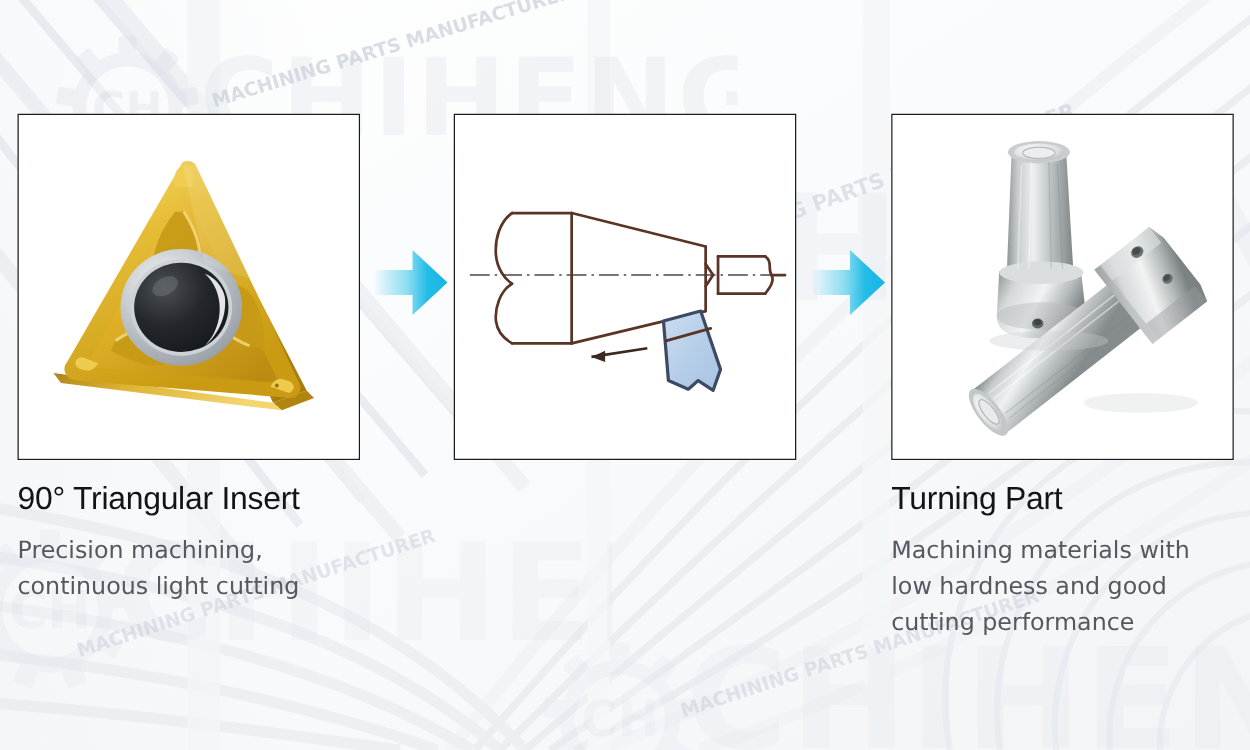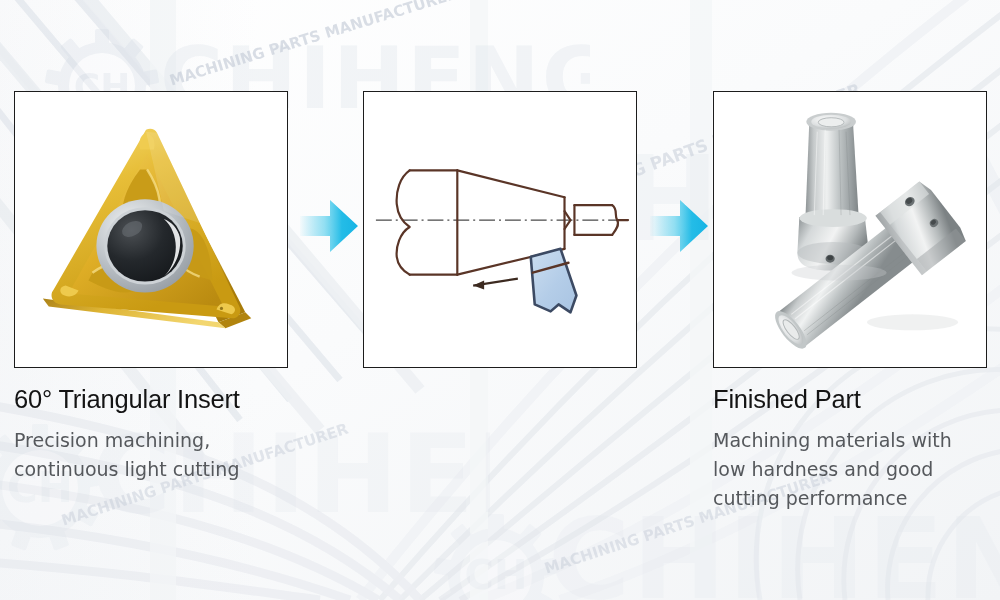--- a/index.html
+++ b/index.html
@@ -538,25 +538,25 @@
           <stop offset="42%" stop-color="#3ec8ea" stop-opacity="0.55"></stop>
           <stop offset="72%" stop-color="#24bce7" stop-opacity="1"></stop>
           <stop offset="100%" stop-color="#17b4e4" stop-opacity="1"></stop>
         </linearGradient>
       </defs>
       <path d="M0,20 L30,20 L30,4 L58,30 L30,56 L30,40 L0,40 Z" fill="url(#ag2)"></path>
     </svg>
   </div>
 
   <div class="caption" id="caption-1">
-    <div class="cap-title">60° Triangular Insert</div>
+    <div class="cap-title">90° Triangular Insert</div>
     <div class="cap-desc">Precision machining, continuous light cutting</div>
   </div>
 
   <div class="caption" id="caption-2">
   </div>
 
   <div class="caption" id="caption-3">
-    <div class="cap-title">Finished Part</div>
+    <div class="cap-title">Turning Part</div>
     <div class="cap-desc">Machining materials with low hardness and good cutting performance</div>
   </div>
 
 </div>
 
 </body></html>

